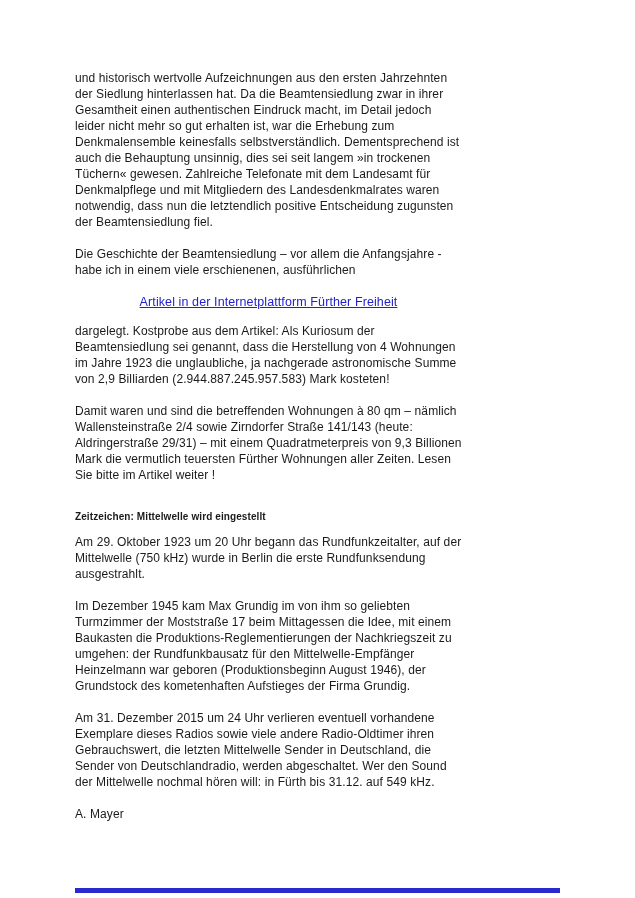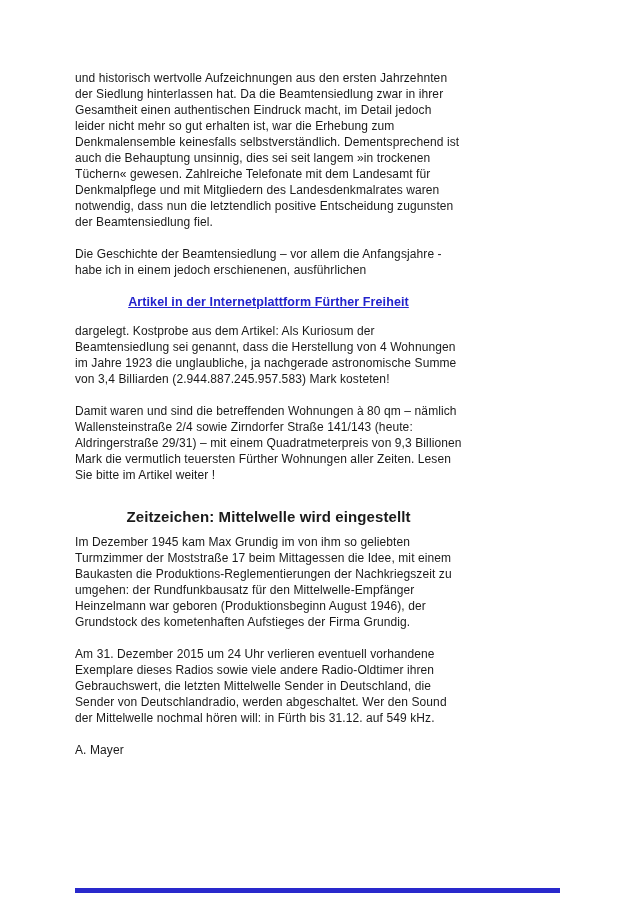--- a/index.html
+++ b/index.html
@@ -29,32 +29,31 @@
     font-size: 12px;
     line-height: 16px;
     letter-spacing: 0.1px;
   }
   .link-line {
     text-align: center;
     margin: 0 0 13px 0 !important;
   }
   .article-link {
     color: var(--link-color, #2222cc);
-    font-weight: bold;
+    font-weight: normal;
     text-decoration: underline;
     font-size: 12.5px;
     cursor: pointer;
   }
   .section-heading {
-    font-size: 15px;
+    font-size: 10px;
     line-height: 16px;
     font-weight: bold;
     margin: 26px 0 9px 0;
     letter-spacing: 0.1px;
-    text-align: center;
   }
   .closing-salutation {
     margin-top: 29px !important;
     margin-bottom: 14px !important;
   }
   .signature {
   }
   .bottom-bar {
     position: absolute;
     left: 75px;
@@ -64,32 +63,33 @@
     background: var(--bar-color, #2929cc);
   }
 </style>
 </head>
 <body style="--text-color: #1a1a1a; --link-color: #2222cc; --bar-color: #2929cc; background: rgb(255, 255, 255);">
 
 <div class="page">
 
   <p>und historisch wertvolle Aufzeichnungen aus den ersten Jahrzehnten der Siedlung hinterlassen hat. Da die Beamtensiedlung zwar in ihrer Gesamtheit einen authentischen Eindruck macht, im Detail jedoch leider nicht mehr so gut erhalten ist, war die Erhebung zum Denkmalensemble keinesfalls selbstverständlich. Dementsprechend ist auch die Behauptung unsinnig, dies sei seit langem »in trockenen Tüchern« gewesen. Zahlreiche Telefonate mit dem Landesamt für Denkmalpflege und mit Mitgliedern des Landesdenkmalrates waren notwendig, dass nun die letztendlich positive Entscheidung zugunsten der Beamtensiedlung fiel.</p>
 
-  <p>Die Geschichte der Beamtensiedlung – vor allem die Anfangsjahre - habe ich in einem jedoch erschienenen, ausführlichen</p>
+  <p>Die Geschichte der Beamtensiedlung – vor allem die Anfangsjahre - habe ich in einem viele erschienenen, ausführlichen</p>
 
   <p class="link-line">
     <a class="article-link">Artikel in der Internetplattform Fürther Freiheit</a>
   </p>
 
-  <p>dargelegt. Kostprobe aus dem Artikel: Als Kuriosum der Beamtensiedlung sei genannt, dass die Herstellung von 4 Wohnungen im Jahre 1923 die unglaubliche, ja nachgerade astronomische Summe von 3,4 Billiarden (2.944.887.245.957.583) Mark kosteten!</p>
+  <p>dargelegt. Kostprobe aus dem Artikel: Als Kuriosum der Beamtensiedlung sei genannt, dass die Herstellung von 4 Wohnungen im Jahre 1923 die unglaubliche, ja nachgerade astronomische Summe von 2,9 Billiarden (2.944.887.245.957.583) Mark kosteten!</p>
 
   <p>Damit waren und sind die betreffenden Wohnungen à 80 qm – nämlich Wallensteinstraße 2/4 sowie Zirndorfer Straße 141/143 (heute: Aldringerstraße 29/31) – mit einem Quadratmeterpreis von 9,3 Billionen Mark die vermutlich teuersten Fürther Wohnungen aller Zeiten. Lesen Sie bitte im Artikel weiter !</p>
 
   <h2 class="section-heading">Zeitzeichen: Mittelwelle wird eingestellt</h2>
 
+  <p>Am 29. Oktober 1923 um 20 Uhr begann das Rundfunkzeitalter, auf der Mittelwelle (750 kHz) wurde in Berlin die erste Rundfunksendung ausgestrahlt.</p>
 
   <p>Im Dezember 1945 kam Max Grundig im von ihm so geliebten Turmzimmer der Moststraße 17 beim Mittagessen die Idee, mit einem Baukasten die Produktions-Reglementierungen der Nachkriegszeit zu umgehen: der Rundfunkbausatz für den Mittelwelle-Empfänger Heinzelmann war geboren (Produktionsbeginn August 1946), der Grundstock des kometenhaften Aufstieges der Firma Grundig.</p>
 
   <p>Am 31. Dezember 2015 um 24 Uhr verlieren eventuell vorhandene Exemplare dieses Radios sowie viele andere Radio-Oldtimer ihren Gebrauchswert, die letzten Mittelwelle Sender in Deutschland, die Sender von Deutschlandradio, werden abgeschaltet. Wer den Sound der Mittelwelle nochmal hören will: in Fürth bis 31.12. auf 549 kHz.</p>
 
 
   <p class="signature">A. Mayer</p>
 
 </div>
 

